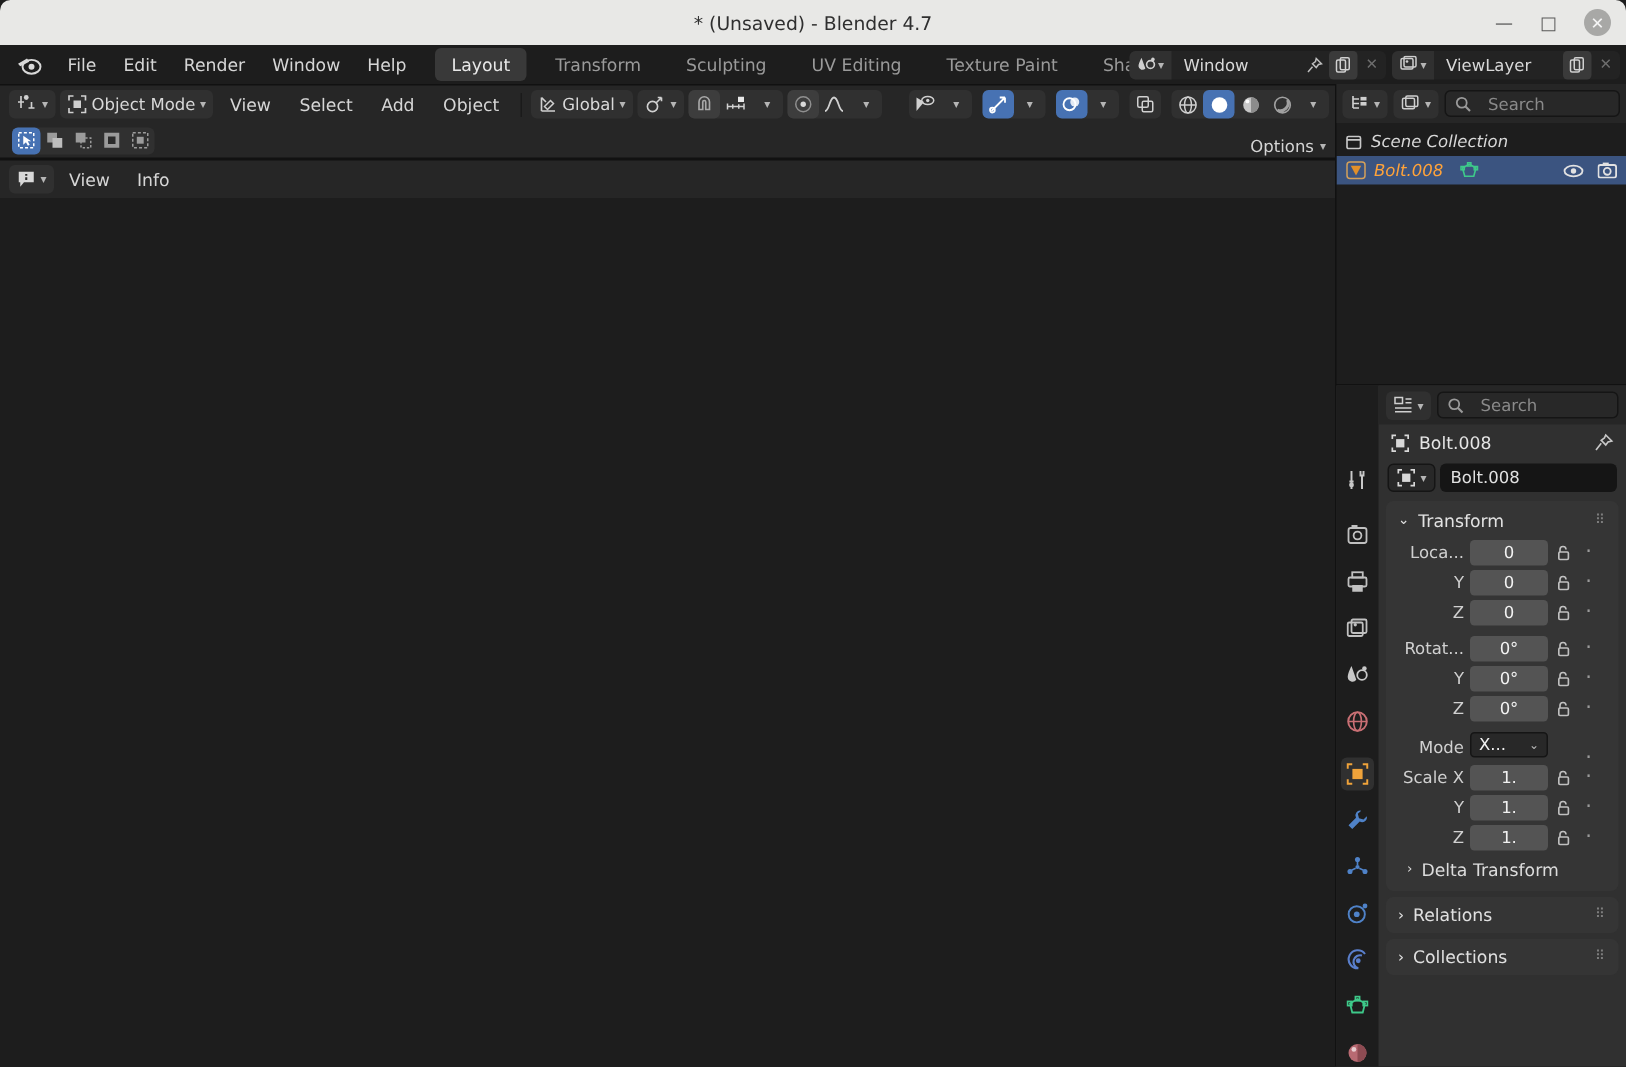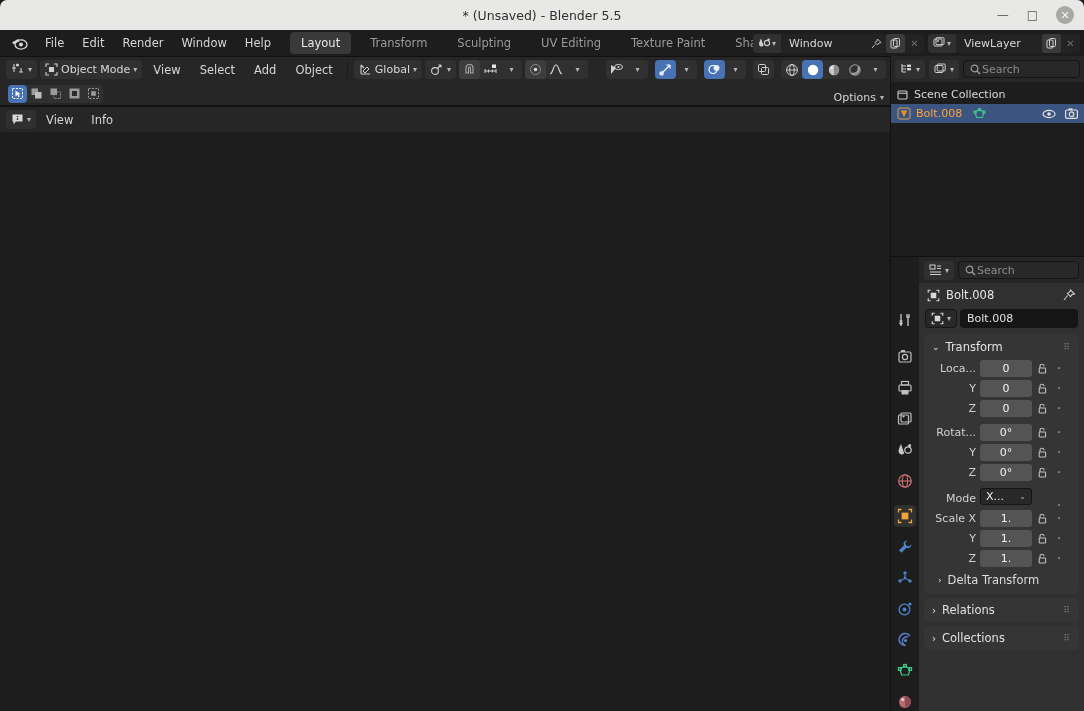--- a/index.html
+++ b/index.html
@@ -77,22 +77,22 @@
       repeating-linear-gradient(to right, transparent 0 48px, rgba(255,255,255,.045) 48px 49px),
       repeating-linear-gradient(to bottom, transparent 0 48px, rgba(255,255,255,.045) 48px 49px),
       #3a3a3a;
   }
   .axis-z{ position:absolute; left:591px; top:0; bottom:0; width:1px; background:#4a6b9c; }
   
   .rightcol{ width:194px; display:flex; flex-direction:column; background:#1d1d1d; }
   .outliner{ height:200px; background:#1d1d1d; display:flex; flex-direction:column; border-left:1px solid #111;}
   .ol-header{ height:26px; background:#262626; display:flex; align-items:center; gap:4px; padding:0 4px;}
   .searchbox{ flex:1; height:18px; background:#282828; border:1px solid #151515; border-radius:4px;
-              display:flex; align-items:center; gap:1px; padding:0 6px; color:#8a8a8a; font-size:11px;}
-  .ol-tree{ flex:1; padding-top:3px; overflow:hidden; }
+              display:flex; align-items:center; gap:11px; padding:0 6px; color:#8a8a8a; font-size:11px;}
+  .ol-tree{ flex:1; padding-top:3px; overflow:hidden;font-style:italic; }
   .ol-row{ height:19px; display:flex; align-items:center; gap:5px; padding:0 6px; font-size:11px; cursor:pointer;}
   .ol-row.sel{ background:#3b5480; }
   .ol-name{ color:#d8d8d8; }
   .ol-name.obj{ color:#ffa33a; }
   .ol-icons{ margin-left:auto; display:flex; align-items:center; gap:9px; }
   
   .props{ flex:1; display:flex; border-left:1px solid #111; border-top:1px solid #111; background:#303030;}
   .ptabs{ width:28px; background:#1d1d1d; display:flex; flex-direction:column; align-items:center;
           padding-top:52px; gap:9px;}
   .ptab{ width:22px;height:22px; display:flex;align-items:center;justify-content:center; cursor:pointer;
@@ -121,21 +121,21 @@
   
   .infobar{ height:26px; background:#262626; display:flex; align-items:center; gap:2px; padding-left:6px;
             border-top:1px solid #111; width:890px;}
   .bottomrow{ display:flex; }
   svg{ display:block; }
 </style>
 </head>
 <body>
 
 <div class="titlebar">
-  <div class="ttl">* (Unsaved) - Blender 5.5</div>
+  <div class="ttl">* (Unsaved) - Blender 4.7</div>
   <div class="winbtns">
     <span>—</span>
     <span>□</span>
     <span class="clos">✕</span>
   </div>
 </div>
 
 <div class="topbar">
   <div class="blender-logo">
     <svg width="17" height="14" viewBox="0 0 17 14">

